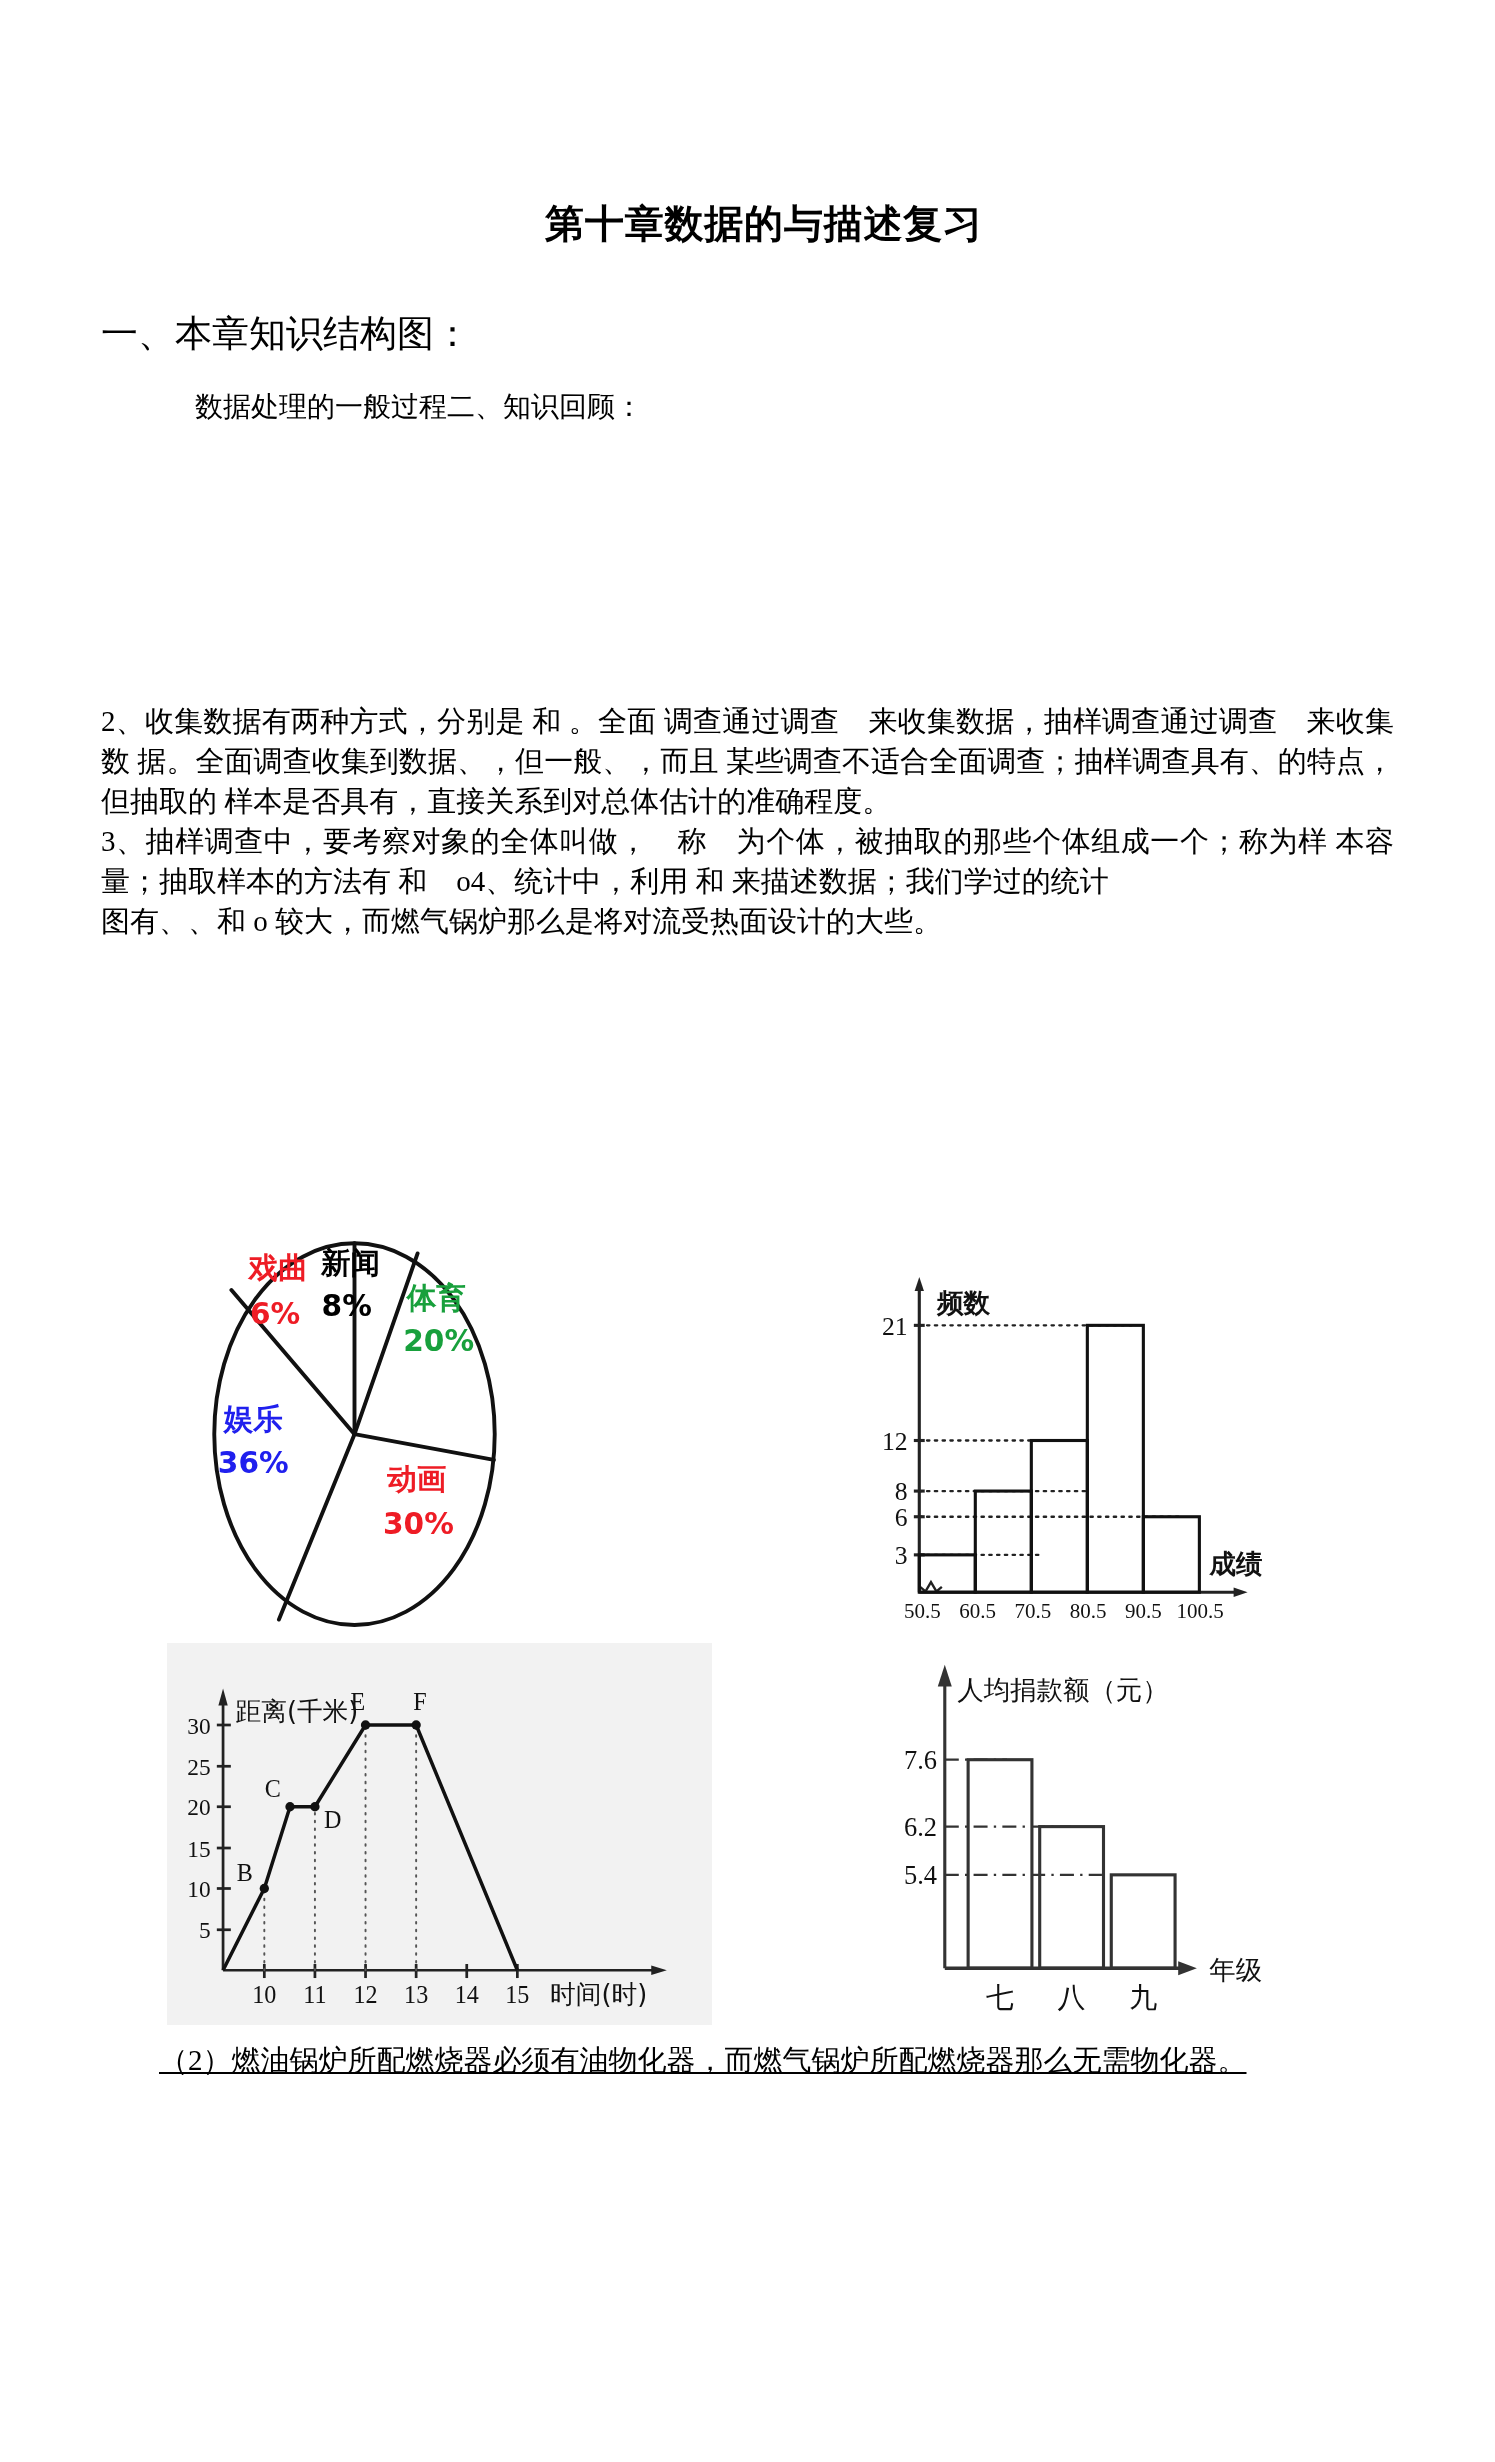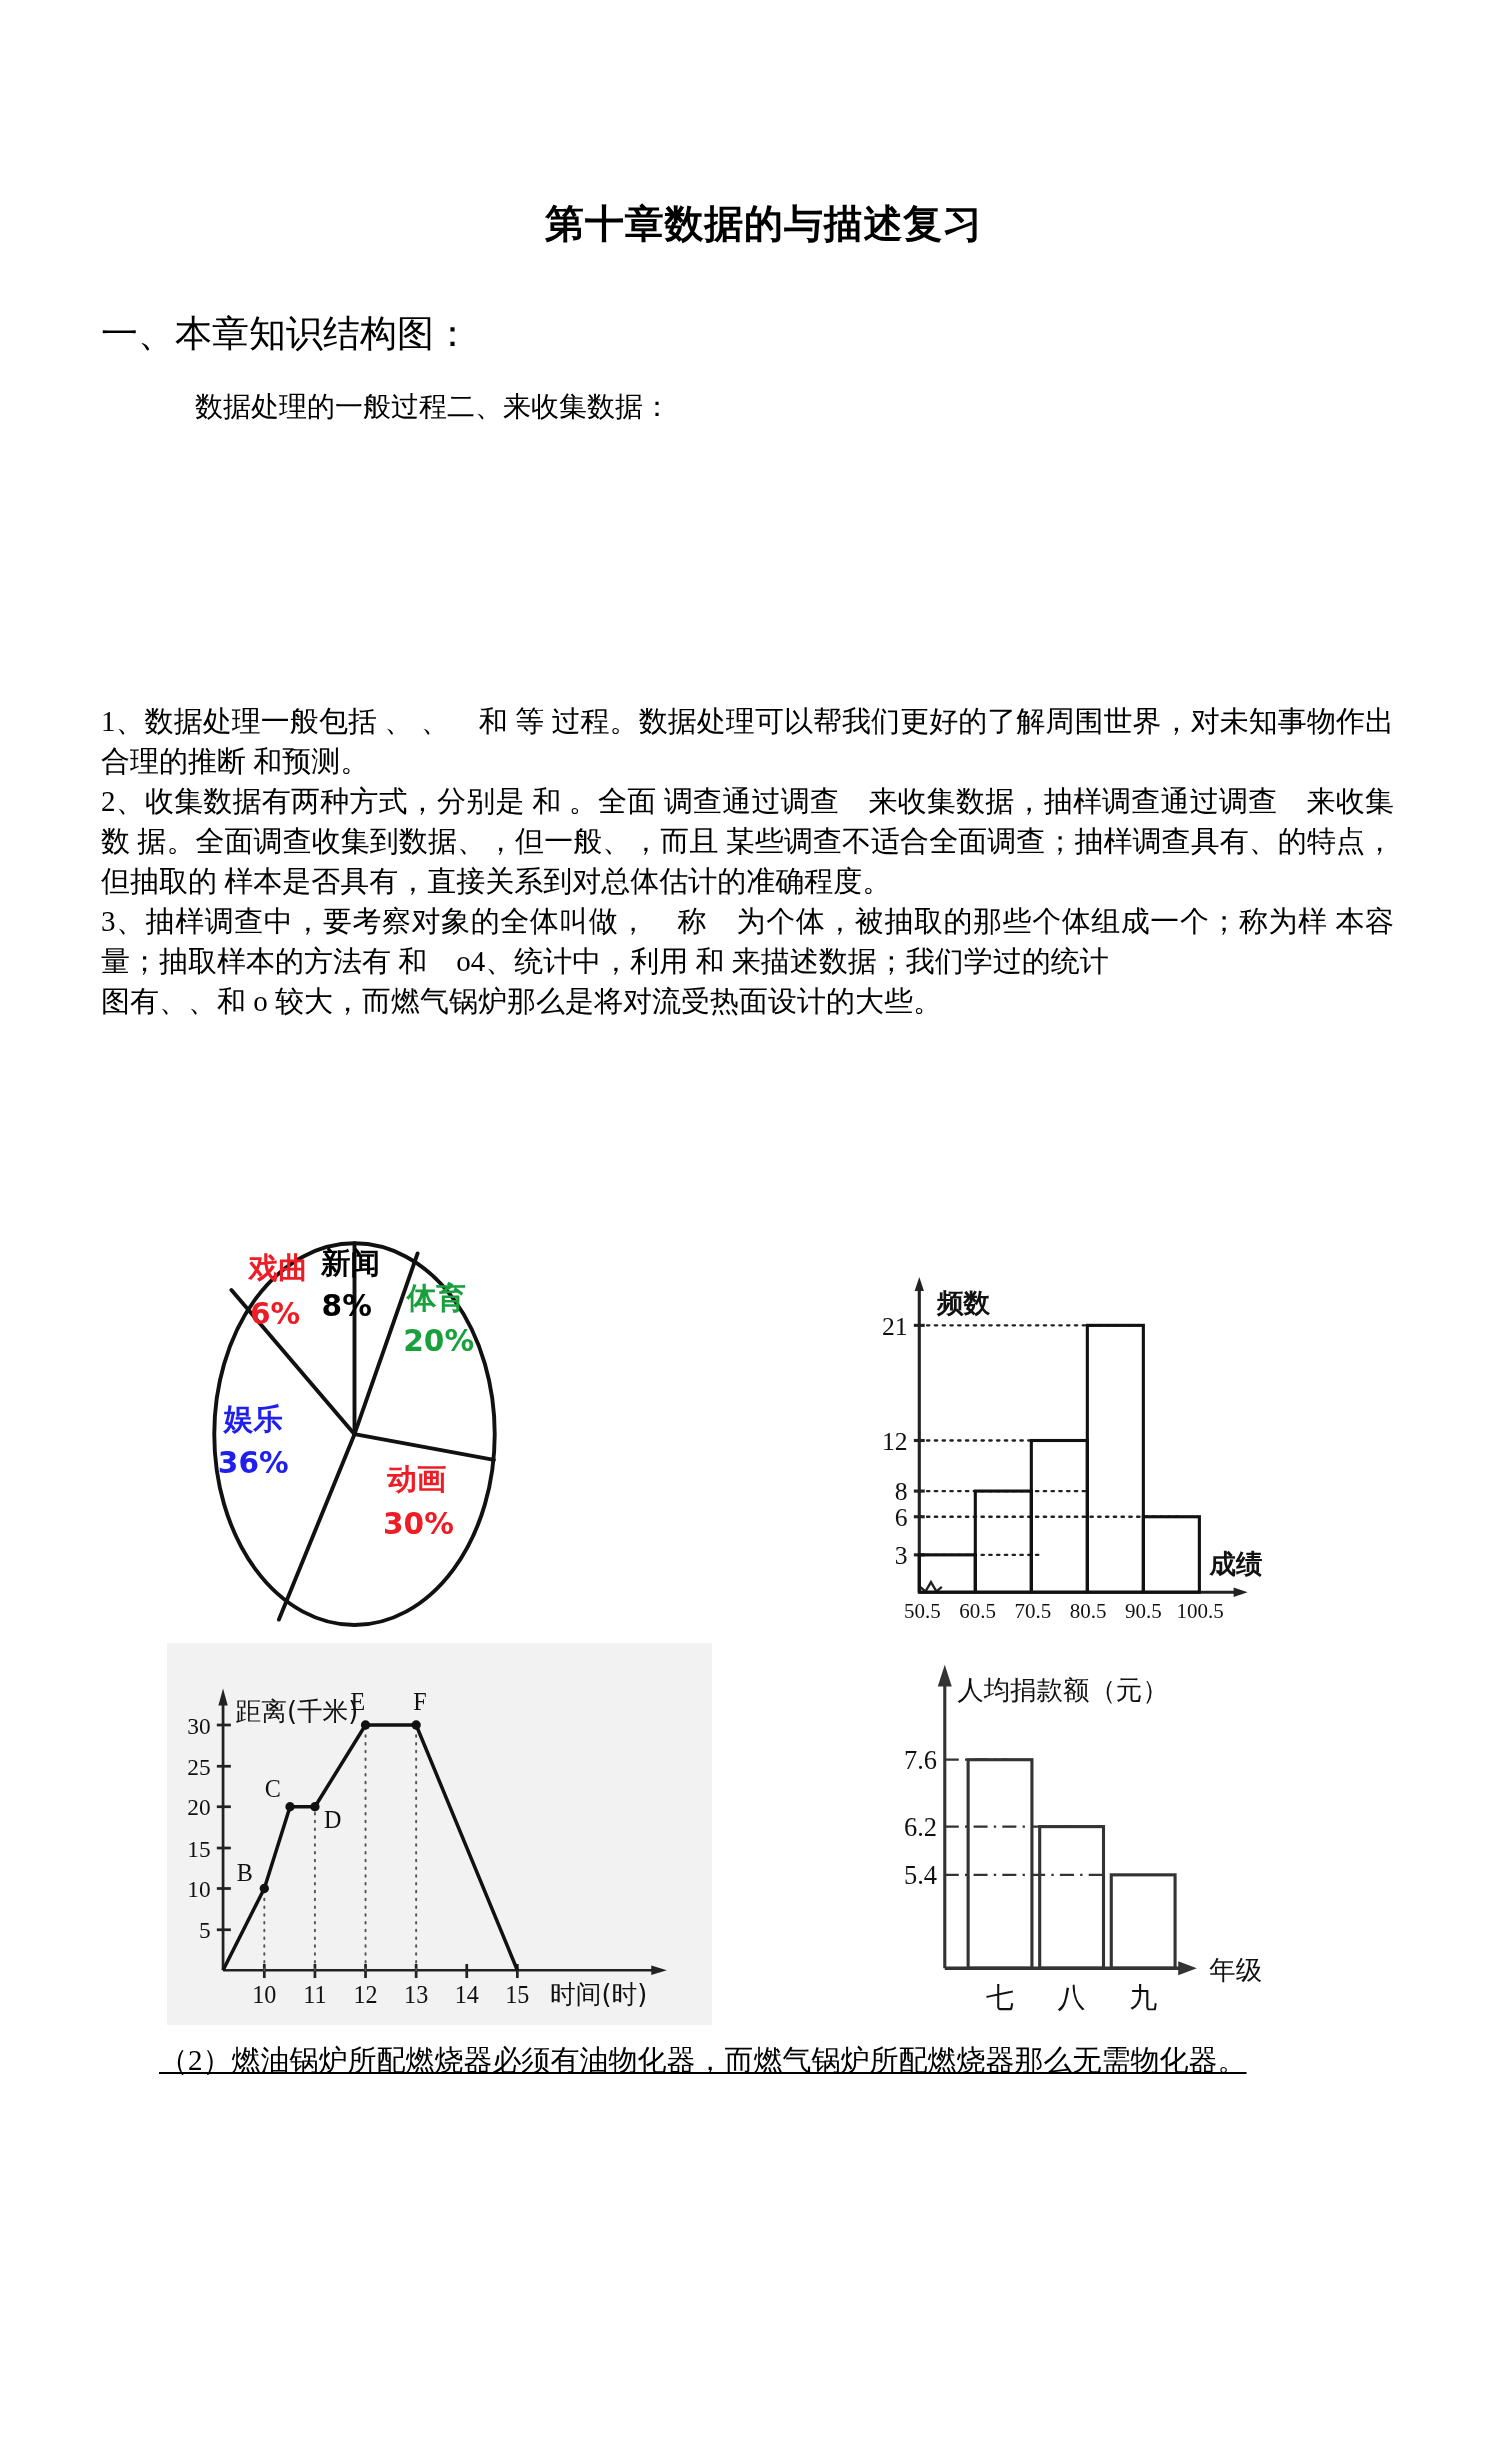--- a/index.html
+++ b/index.html
@@ -48,24 +48,23 @@
   .pie-lbl{font-family:"DejaVu Sans","Liberation Sans",sans-serif;font-weight:bold;}
 </style>
 </head>
 <body>
 
 <div class="page">
 
   <h1 class="doc-title">第十章数据的与描述复习</h1>
 
   <div class="sec-head">一、本章知识结构图：</div>
-  <div class="sub-line">数据处理的一般过程二、来收集数据：</div>
+  <div class="sub-line">数据处理的一般过程二、知识回顾：</div>
 
   <div class="body-text">
-    <p>1、数据处理一般包括 、 、　和 等 过程。数据处理可以帮我们更好的了解周围世界，对未知事物作出合理的推断 和预测。</p>
     <p>2、收集数据有两种方式，分别是 和 。全面 调查通过调查　来收集数据，抽样调查通过调查　来收集数 据。全面调查收集到数据、，但一般、，而且 某些调查不适合全面调查；抽样调查具有、的特点，但抽取的 样本是否具有，直接关系到对总体估计的准确程度。</p>
     <p>3、抽样调查中，要考察对象的全体叫做，　称　为个体，被抽取的那些个体组成一个；称为样 本容量；抽取样本的方法有 和　o4、统计中，利用 和 来描述数据；我们学过的统计</p>
     <p>图有、、和 o 较大，而燃气锅炉那么是将对流受热面设计的大些。</p>
   </div>
 
   <div class="fig" id="fig-pie">
     <svg viewBox="0 0 620 530" xmlns="http://www.w3.org/2000/svg">
 
       <ellipse cx="310" cy="262" rx="180" ry="245" fill="#fff" stroke="#111" stroke-width="5"></ellipse>
 

